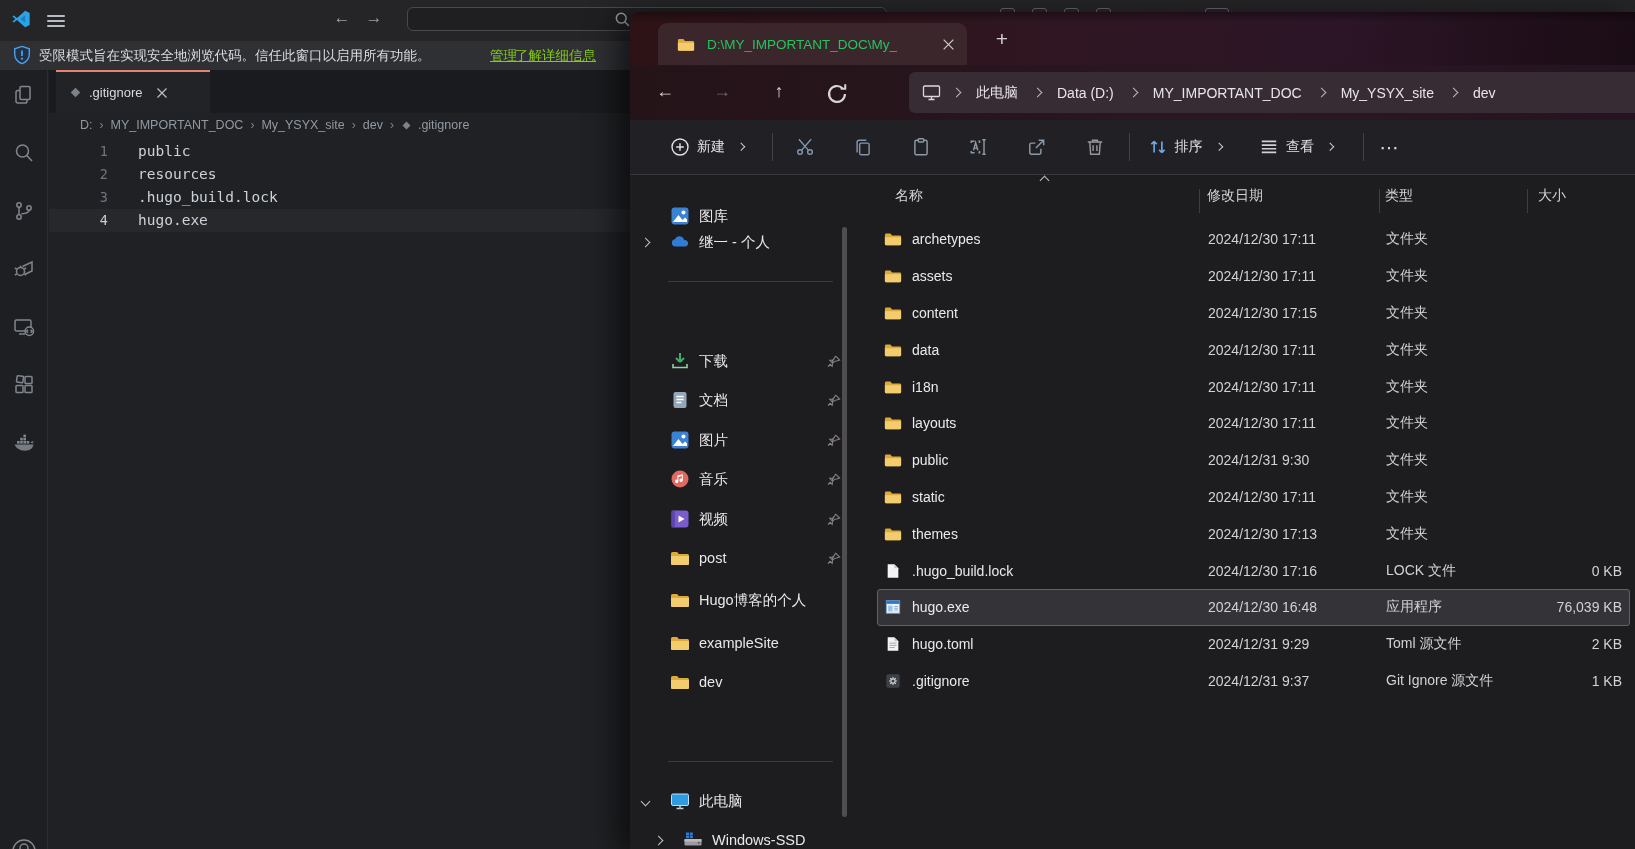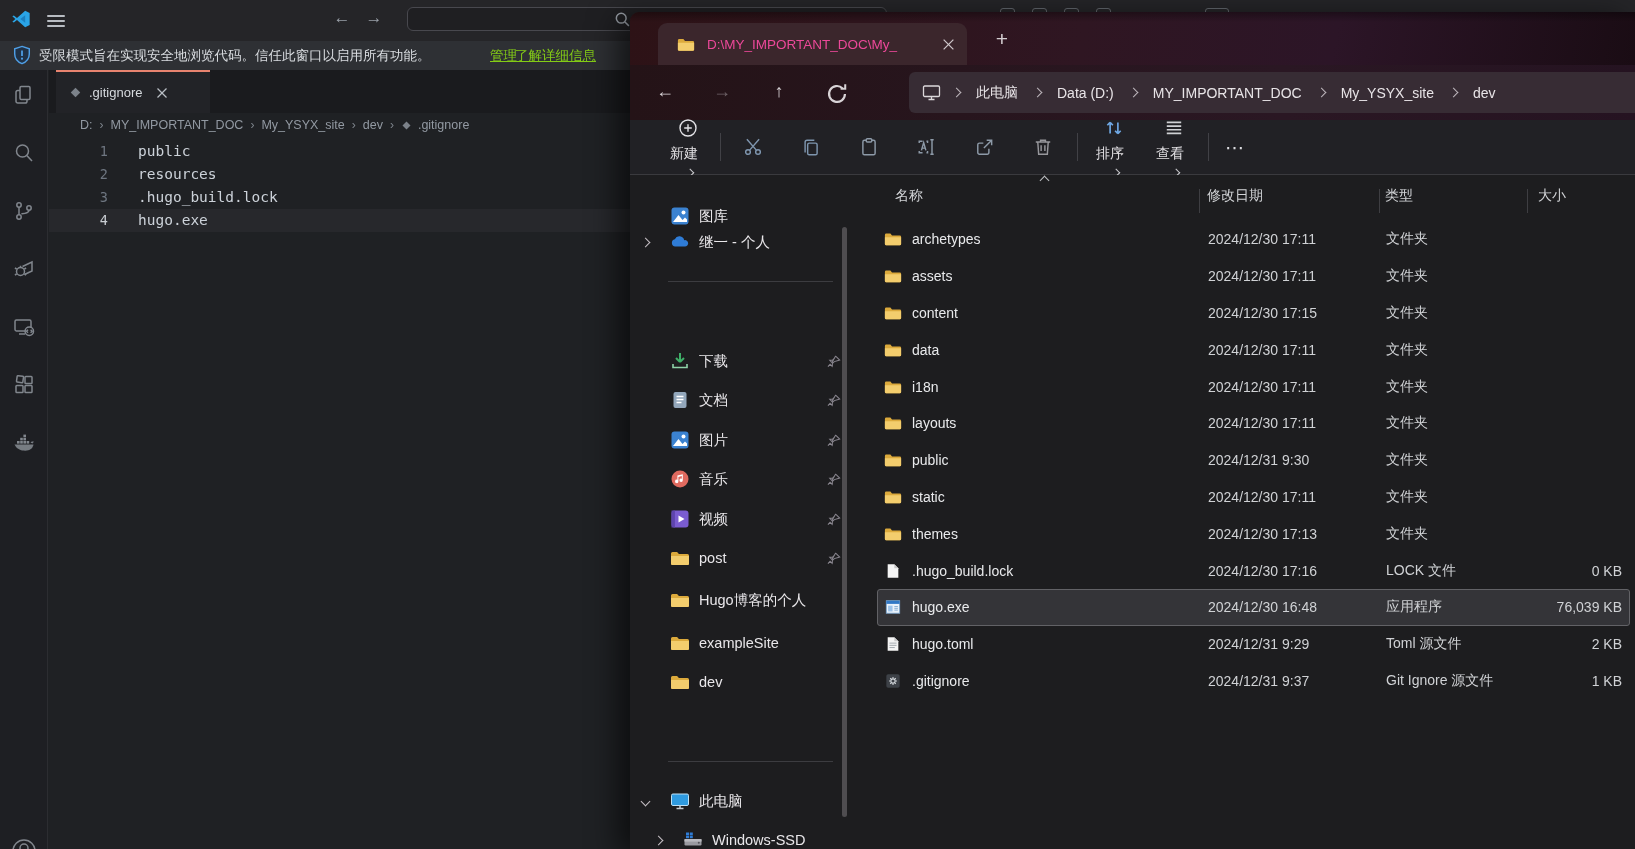--- a/index.html
+++ b/index.html
@@ -47,40 +47,40 @@
   
   .explorer { position:absolute; left:630px; top:12px; width:1005px; height:837px;
     border-top-left-radius:9px; overflow:hidden; background:#1d1d1f;
     box-shadow:-12px 6px 30px rgba(0,0,0,.6); }
   .ex-tabstrip { position:absolute; left:0; top:0; right:0; height:53px;
     background:linear-gradient(100deg,#2d1216 0%,#2f1622 45%,#2c1527 70%,#1a0c14 100%); }
   .ex-tabstrip::before { content:""; position:absolute; inset:0 0 auto 0; height:10px;
     background:linear-gradient(to bottom,rgba(0,0,0,.35),rgba(0,0,0,0)); }
   .ex-tab { position:absolute; left:28px; top:11px; width:309px; height:42px; background:#3b262c;
     border-radius:9px 9px 0 0; display:flex; align-items:center; padding:0 12px 0 19px; }
-  .ex-tab .ttl { color:#ec4899; font-size:13.5px; margin-left:12px; flex:1; white-space:nowrap; overflow:hidden; }
+  .ex-tab .ttl { color:#22c55e; font-size:13.5px; margin-left:12px; flex:1; white-space:nowrap; overflow:hidden; }
   .ex-newtab { position:absolute; left:355px; top:13px; width:34px; height:30px; color:#d4cdd1;
     font-size:21px; text-align:center; line-height:28px; font-weight:300; }
 
   .ex-navrow { position:absolute; left:0; top:53px; right:0; height:55px;
     background:linear-gradient(to right,#241317 0%,#2a1723 65%,#251321 100%); }
   .nav-btn { position:absolute; top:14px; width:26px; height:26px; text-align:center; line-height:25px;
     font-size:18px; color:#d8d3d6; }
   .nav-btn.dim { color:#6f6368; }
   .ex-crumbbar { position:absolute; left:279px; right:0; top:7px; height:41px; background:#372c34;
     border-radius:6px 0 0 6px; display:flex; align-items:center; padding-left:13px; font-size:14px; color:#e8e4e7; }
   .ex-crumbbar .seg { padding:0 4px; white-space:nowrap; }
   .chev { display:inline-block; width:7px; height:7px; border-right:1.6px solid #bdb6bc;
     border-bottom:1.6px solid #bdb6bc; transform:rotate(-45deg); margin:0 12px; }
   .chev.down { transform:rotate(45deg); }
   .chev.small { width:5.5px; height:5.5px; margin:0 6px; }
 
   .ex-toolbar { position:absolute; left:0; top:108px; right:0; height:55px; background:#212125;
     border-bottom:1px solid #3a3a3e; display:flex; align-items:center; font-size:14px; color:#e3e1e4; }
-  .tbtn { display:flex; align-items:flex-end; gap:7px;flex-direction:column; }
+  .tbtn { display:flex; align-items:center; gap:7px; }
   .tsep { width:1px; height:28px; background:#414146; }
   .ticon { width:20px; height:20px; }
 
   .ex-body { position:absolute; left:0; top:163px; right:0; bottom:0; background:#1d1d1f; }
 
   .ex-sidebar { position:absolute; left:0; top:0; width:215px; bottom:0; }
   .sb-item { position:absolute; left:0; height:34px; width:215px; display:flex; align-items:center;
     font-size:14.5px; color:#e9e7ea; border-radius:4px; }
   .sb-item .chevslot { width:30px; display:flex; justify-content:center; }
   .sb-item .chevslot .chev { margin:0; border-color:#c6c0c5; }

